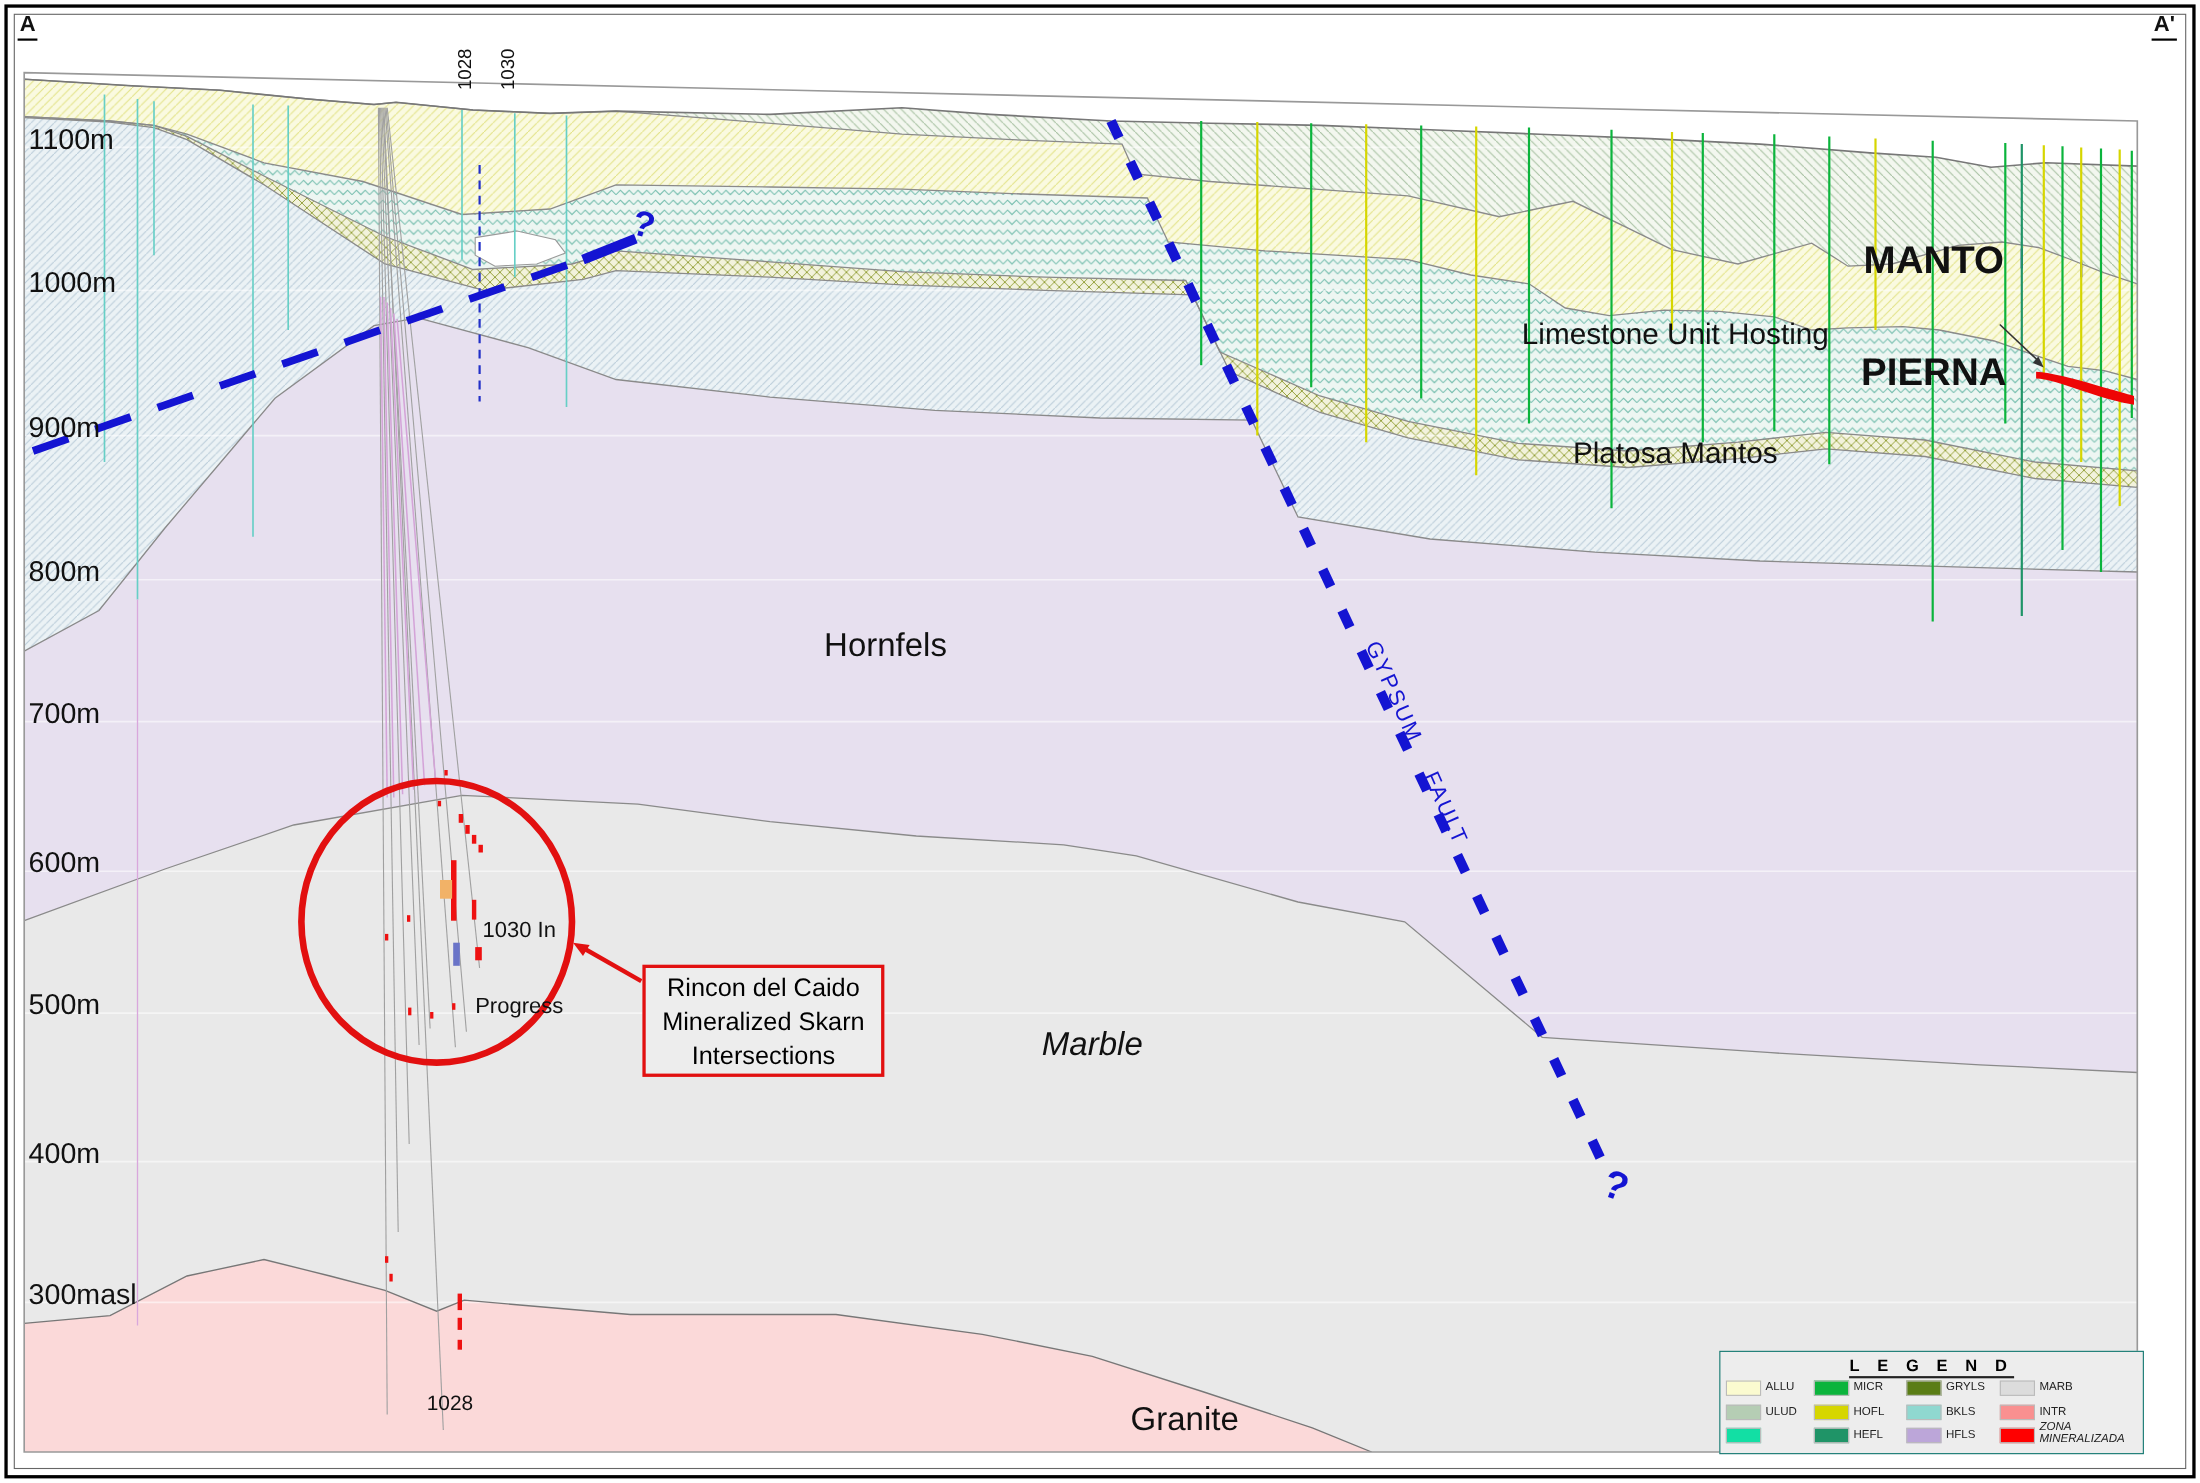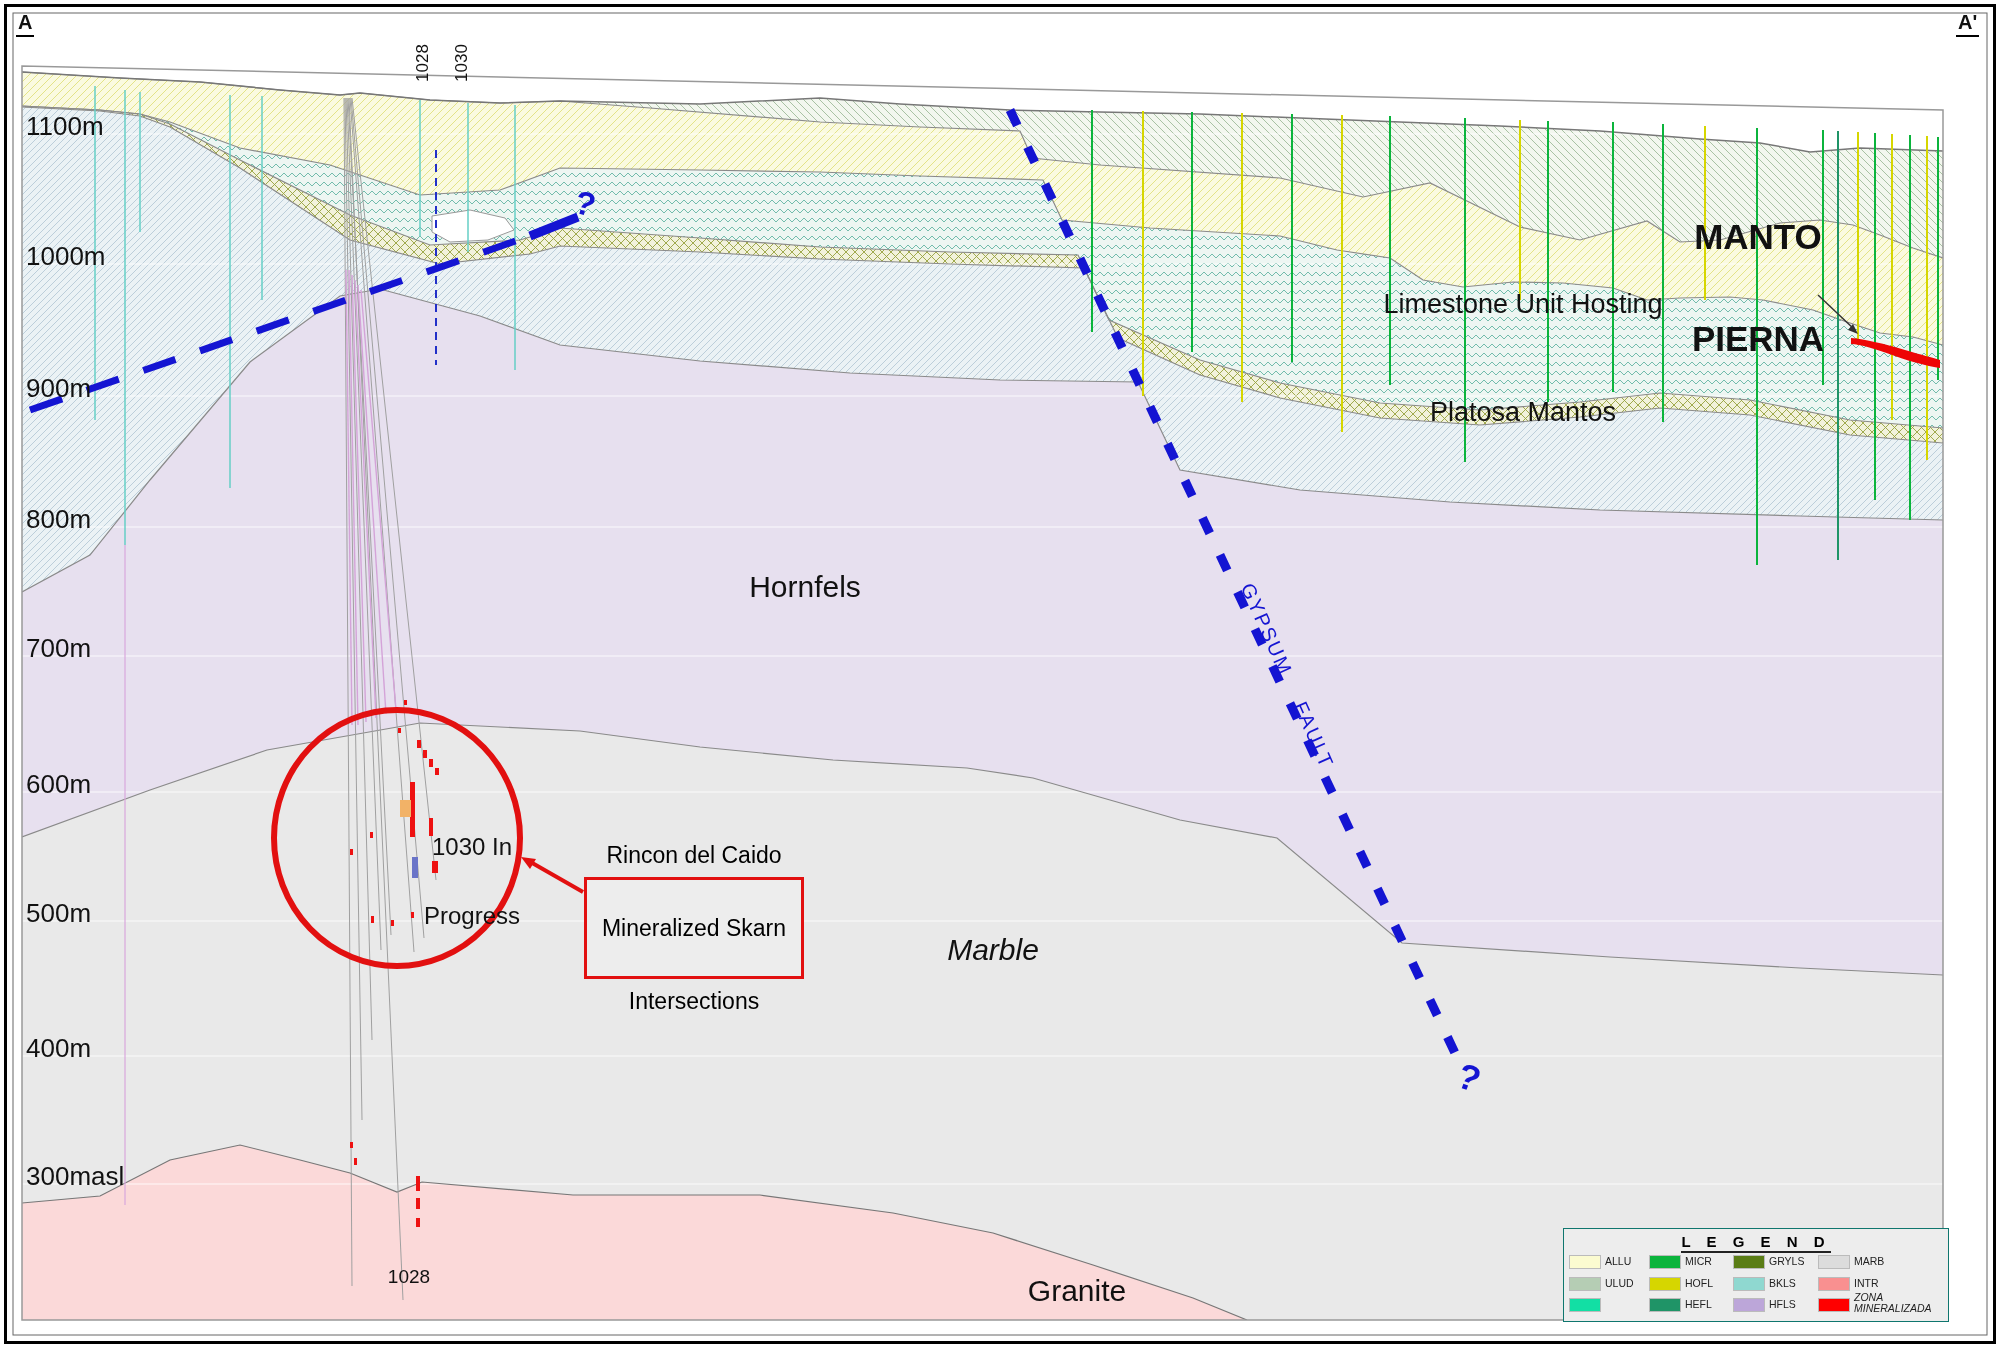--- a/index.html
+++ b/index.html
@@ -10,21 +10,21 @@
   .corner{font-size:20px;font-weight:bold;border-bottom:2px solid #000;padding:0 2px 1px 2px;}
   .elev{font-size:26px;left:26px;}
   .unit{font-size:30px;transform:translate(-50%,-50%);}
   .center2{text-align:center;transform:translate(-50%,-50%);}
   .drillTop{font-size:17px;transform:translate(-50%,-50%) rotate(-90deg);}
   .qmark{font-weight:bold;color:#1414D2;}
   .faultName{font-size:20px;color:#1414D2;letter-spacing:2px;word-spacing:8px;
     transform:translate(-50%,-50%) rotate(66deg);}
   #skarnBox{position:absolute;left:584px;top:877px;width:214px;height:96px;
     border:3px solid #E21010;background:#EDEDED;display:flex;flex-direction:column;
-    justify-content:center;text-align:center;font-size:23px;line-height:31px;gap:42px;}
+    justify-content:center;text-align:center;font-size:23px;line-height:31px;}
   #legendPanel{position:absolute;left:1563px;top:1228px;width:384px;height:92px;
     background:#EDEDED;border:1px solid #0f766e;}
   #legendTitle{position:absolute;left:0;top:4px;width:100%;text-align:center;}
   #legendTitle span{display:inline-block;font-size:15px;font-weight:bold;letter-spacing:6px;
     border-bottom:2px solid #222;padding-bottom:1px;}
   .leg-swatch{position:absolute;width:30px;height:12px;border:1px solid #bbb;}
   .leg-label{position:absolute;font-size:10.5px;line-height:11px;width:96px;color:#222;}
 </style>
 </head>
 <body>
@@ -226,21 +226,21 @@
 </div>
 <div class="lbl center2" style="left:1758px;top:271px;font-size:35px;font-weight:bold;line-height:34px;">
   <div>MANTO</div>
   <div>PIERNA</div>
 </div>
 
 <div class="lbl faultName" style="left:1287px;top:676px;">GYPSUM  FAULT</div>
 <div class="lbl qmark" style="left:585px;top:204px;font-size:33px;transform:translate(-50%,-50%) rotate(15deg);">?</div>
 <div class="lbl qmark" style="left:1469px;top:1078px;font-size:36px;transform:translate(-50%,-50%) rotate(20deg);">?</div>
 
-<div class="lbl center2" style="left:472px;top:869px;font-size:24px;line-height:23px;">
+<div class="lbl center2" style="left:472px;top:869px;font-size:20px;line-height:23px;">
   <div>1030 In</div>
   <div>Progress</div>
 </div>
 
 <div id="skarnBox">
   <div>Rincon del Caido</div>
   <div>Mineralized Skarn</div>
   <div>Intersections</div>
 </div>
 

